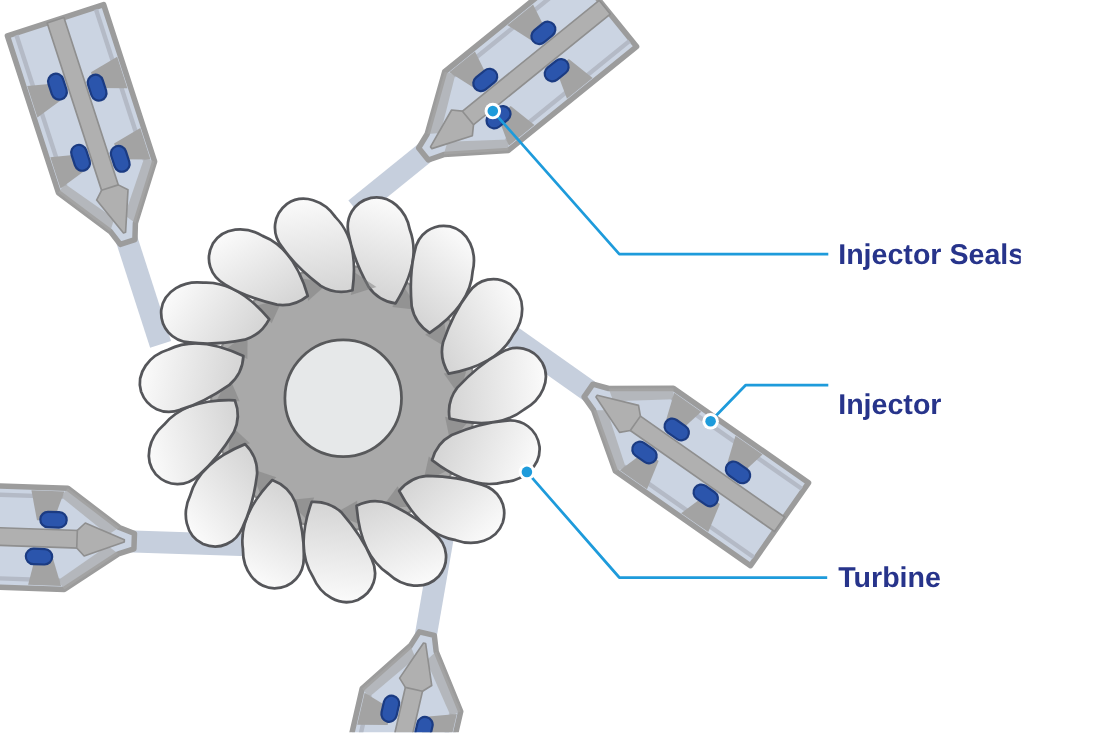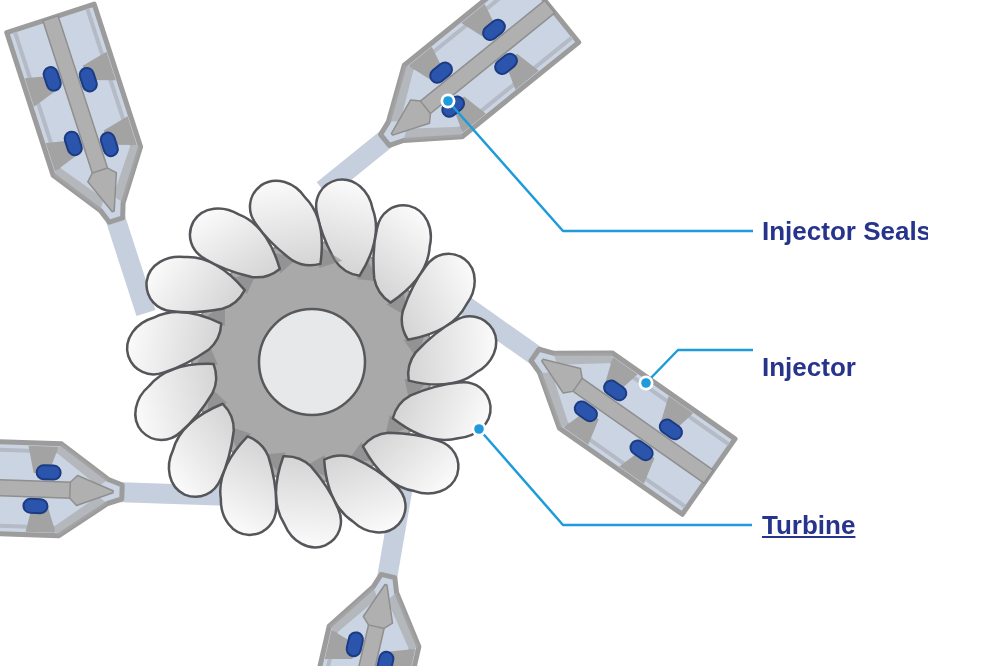--- a/index.html
+++ b/index.html
@@ -131,15 +131,15 @@
       <circle class="dot-core" cx="448" cy="101" r="4.8"></circle>
       <circle class="dot-ring" cx="646" cy="383" r="7.5"></circle>
       <circle class="dot-core" cx="646" cy="383" r="4.8"></circle>
       <circle class="dot-ring" cx="479" cy="429" r="7.5"></circle>
       <circle class="dot-core" cx="479" cy="429" r="4.8"></circle>
     </g>
   </svg>
 
   <div class="label" style="left:762px;top:217px;">Injector Seals</div>
   <div class="label" style="left:762px;top:336px;margin-top:17px;">Injector</div>
-  <div class="label" style="left:762px;top:511px;text-decoration:underline;">Turbine</div>
+  <div class="label" style="left:762px;top:511px;">Turbine</div>
 
 </div>
 
 </body></html>

